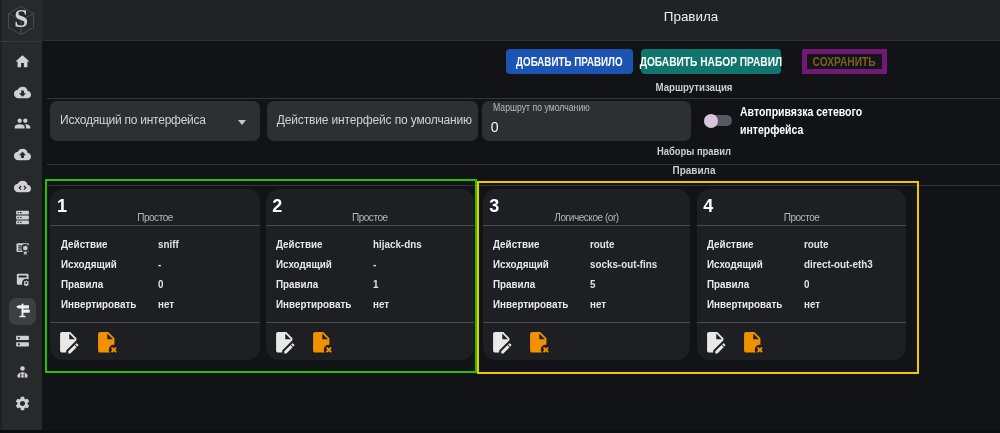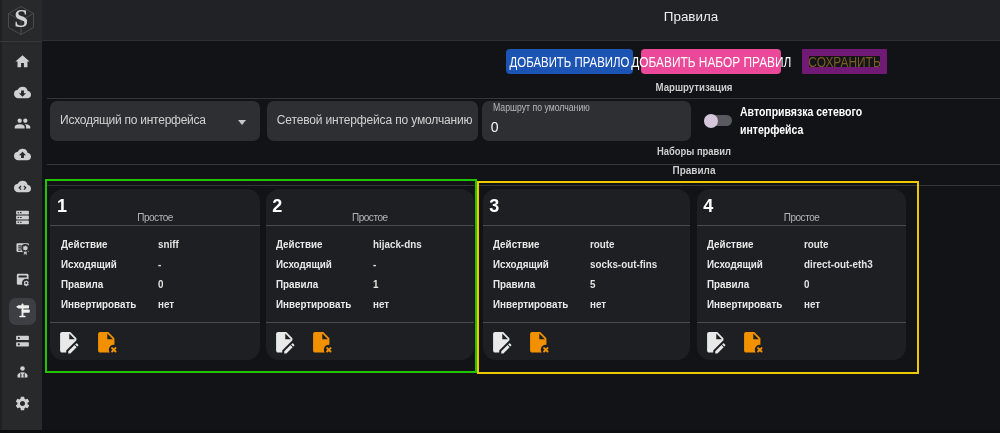--- a/index.html
+++ b/index.html
@@ -2,27 +2,27 @@
 <html><head><meta charset="utf-8">
 <style>
 *{margin:0;padding:0;box-sizing:border-box}
 html,body{width:1000px;height:433px;overflow:hidden;background:#121316;font-family:"Liberation Sans",sans-serif}
 #sidebar{position:absolute;left:0;top:0;width:42px;height:430px;background:#28292b}
 #leftedge{position:absolute;left:0;top:0;width:2px;height:430px;background:#1f2022}
 #bottomedge{position:absolute;left:0;top:430px;width:1000px;height:3px;background:#0c0d0f}
 #topbar{position:absolute;left:42px;top:0;width:958px;height:41px;background:#212226;border-bottom:1px solid #2e2f32}
 #sbdiv{position:absolute;left:0;top:41px;width:42px;height:1px;background:#37383a}
 .title{position:absolute;left:691px;top:10.3px;transform:translateX(-50%);color:#ededee;font-size:13.4px;line-height:1;white-space:nowrap}
-.btn{position:absolute;top:49px;height:25px;border-radius:4px;color:#fff;font-size:14px;font-weight:normal;display:flex;align-items:center;justify-content:center;white-space:nowrap}
+.btn{position:absolute;top:49px;height:25px;border-radius:4px;color:#fff;font-size:12px;font-weight:bold;display:flex;align-items:center;justify-content:center;white-space:nowrap}
 .btn>span{display:inline-block}
 #btn1{left:505.6px;width:127.3px;background:#1c54b4}
 #btn1>span{transform:scaleX(.815)}
-#btn2{left:641px;width:140px;background:#ec4899}
+#btn2{left:641px;width:140px;background:#0f766e}
 #btn2>span{transform:scaleX(.849)}
-#btn3{left:801.6px;width:85.3px;background:#141518;border:7px solid #701a75;color:#7d5e20;border-radius:1px}
+#btn3{left:801.6px;width:85.3px;background:#141518;border:5px solid #701a75;color:#7d5e20;border-radius:1px}
 #btn3>span{transform:scaleX(.851)}
 .seclabel{position:absolute;color:#cdcdce;font-size:11.5px;font-weight:bold;line-height:1;white-space:nowrap;transform-origin:center}
 .divider{position:absolute;height:1px;background:#35363a;left:46.5px;width:953.5px}
 .ctl{position:absolute;top:101px;height:39.5px;background:#2e2f32;border-radius:7px}
 #sel1{left:50px;width:210px}
 #sel2{left:267px;width:210.7px}
 #fld{left:481.6px;width:209.9px}
 .seltext{position:absolute;top:114px;color:#d2d2d2;font-size:12px;line-height:1;white-space:nowrap}
 #arrow1{position:absolute;left:237.8px;top:119.8px;width:0;height:0;border-left:4.2px solid transparent;border-right:4.2px solid transparent;border-top:5.4px solid #c8c8c8}
 #fldlab{position:absolute;left:493px;top:103.4px;font-size:10px;line-height:1;color:#b9b9b9;white-space:nowrap;transform:scaleX(.87);transform-origin:left}
@@ -61,21 +61,21 @@
   </div>
 <div class="btn" id="btn3">
     <span>СОХРАНИТЬ</span>
   </div>
 <div class="seclabel" style="left:694px;top:82.2px;transform:translateX(-50%) scaleX(.84)">Маршрутизация</div>
 <div class="divider" style="top:98px"></div>
 <div class="ctl" id="sel1"></div>
 <div class="ctl" id="sel2"></div>
 <div class="ctl" id="fld"></div>
 <div class="seltext" style="left:60px;letter-spacing:-.25px">Исходящий по интерфейса</div>
-<div class="seltext" style="left:276.8px;letter-spacing:-.15px">Сетевой интерфейса по умолчанию</div>
+<div class="seltext" style="left:276.8px;letter-spacing:-.15px">Действие интерфейс по умолчанию</div>
 <div id="arrow1"></div>
 <div id="fldlab">Маршрут по умолчанию</div>
 <div id="fldval">0</div>
 <div id="track"></div>
 <div id="thumb"></div>
 <div id="swlabel">Автопривязка сетевого<br>интерфейса</div>
 <div class="seclabel" style="left:693.7px;top:146.3px;transform:translateX(-50%) scaleX(.818)">Наборы правил</div>
 <div class="divider" style="top:164px"></div>
 <div class="seclabel" style="left:693.7px;top:165px;transform:translateX(-50%) scaleX(.865)">Правила</div>
 <div class="divider" style="top:185.3px"></div>
@@ -120,20 +120,21 @@
       <path fill="#e9e9e9" d="M6,2C4.89,2 4,2.9 4,4V20C4,21.11 4.89,22 6,22H10V20.09L20,10.09V8L14,2H6M13,3.5L18.5,9H13V3.5M20.15,13C20,13 19.86,13.05 19.75,13.16L18.73,14.18L20.82,16.26L21.84,15.25C22.05,15.03 22.05,14.67 21.84,14.46L20.54,13.16C20.43,13.05 20.29,13 20.15,13M18.14,14.77L12,20.92V23H14.08L20.22,16.85L18.14,14.77Z"></path>
     </svg>
   <svg class="cicon2" width="24.5" height="24.5" viewBox="0 0 24 24">
       <path fill="#f29100" d="M6,2C4.89,2 4,2.9 4,4V20C4,21.11 4.89,22 6,22H18C19.11,22 20,21.11 20,20V8L14,2H6M13,3.5L18.5,9H13V3.5Z"></path>
       <circle cx="19.4" cy="19.4" r="4.9" fill="#1e1f22"></circle>
       <path stroke="#f29100" stroke-width="1.9" stroke-linecap="round" d="M17.7,17.7L21.1,21.1M21.1,17.7L17.7,21.1"></path>
     </svg>
 </div>
 <div class="card" style="left:482.7px;width:207.7px">
   <div class="cnum">3</div>
+    <div class="ctype">Логическое (or)</div>
   <div class="chr" style="top:36px"></div>
   <div class="crow r1">Действие</div>
     <div class="cval vr1">route</div>
   <div class="crow r2">Исходящий</div>
     <div class="cval vr2">socks-out-fins</div>
   <div class="crow r3">Правила</div>
     <div class="cval vr3">5</div>
   <div class="crow r4">Инвертировать</div>
     <div class="cval vr4">нет</div>
   <div class="chr" style="top:133.5px"></div>

